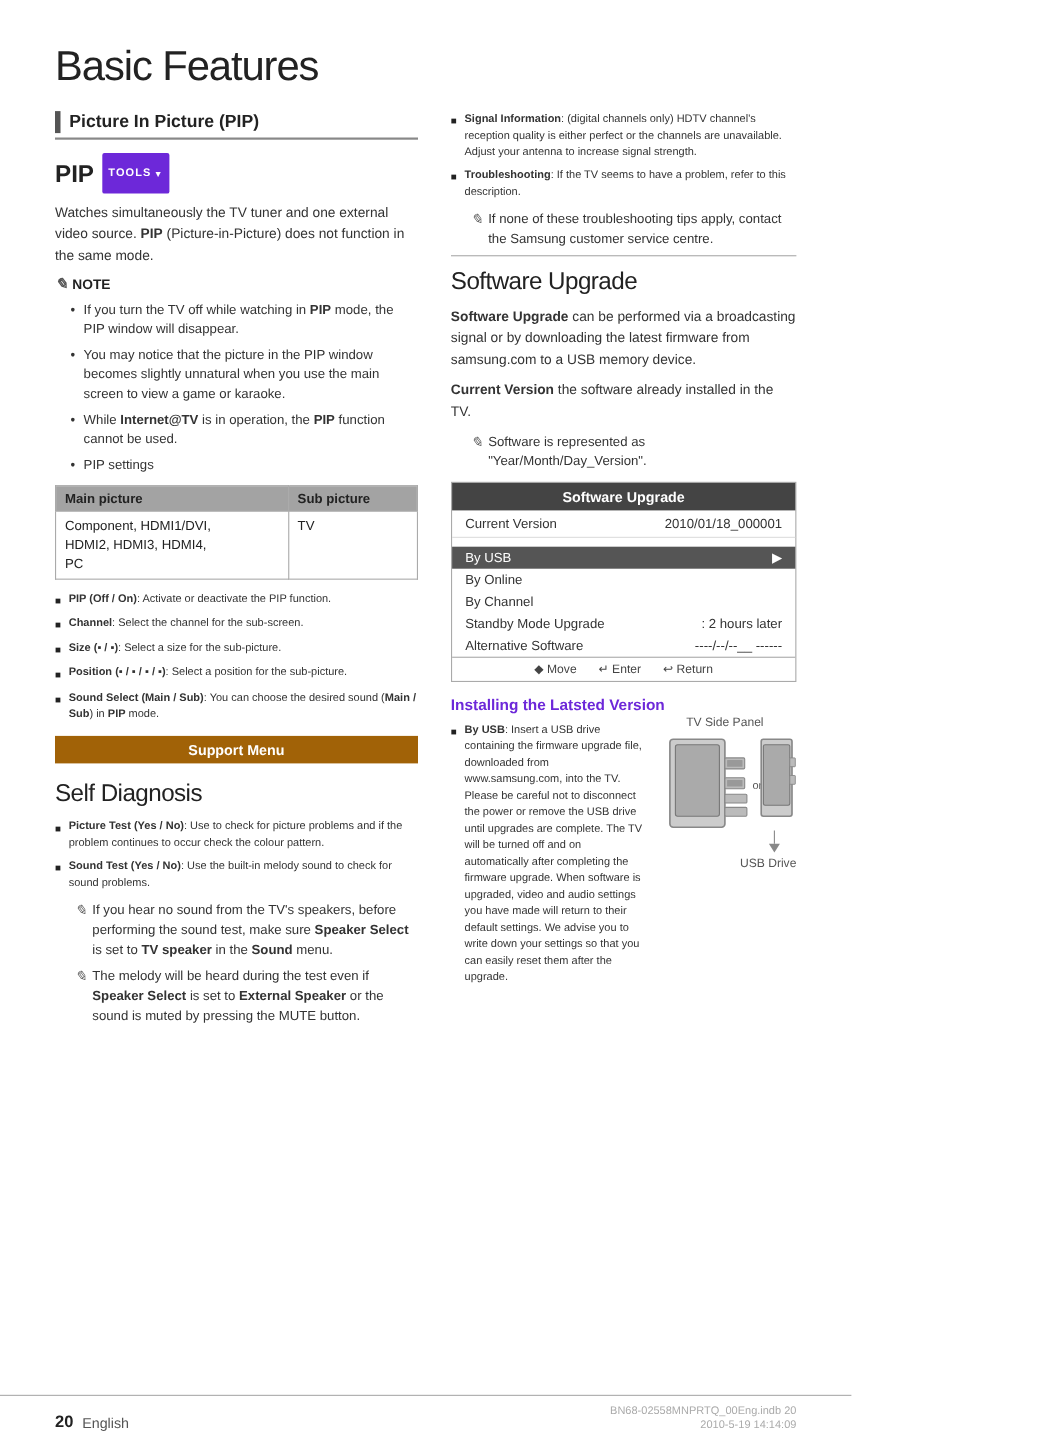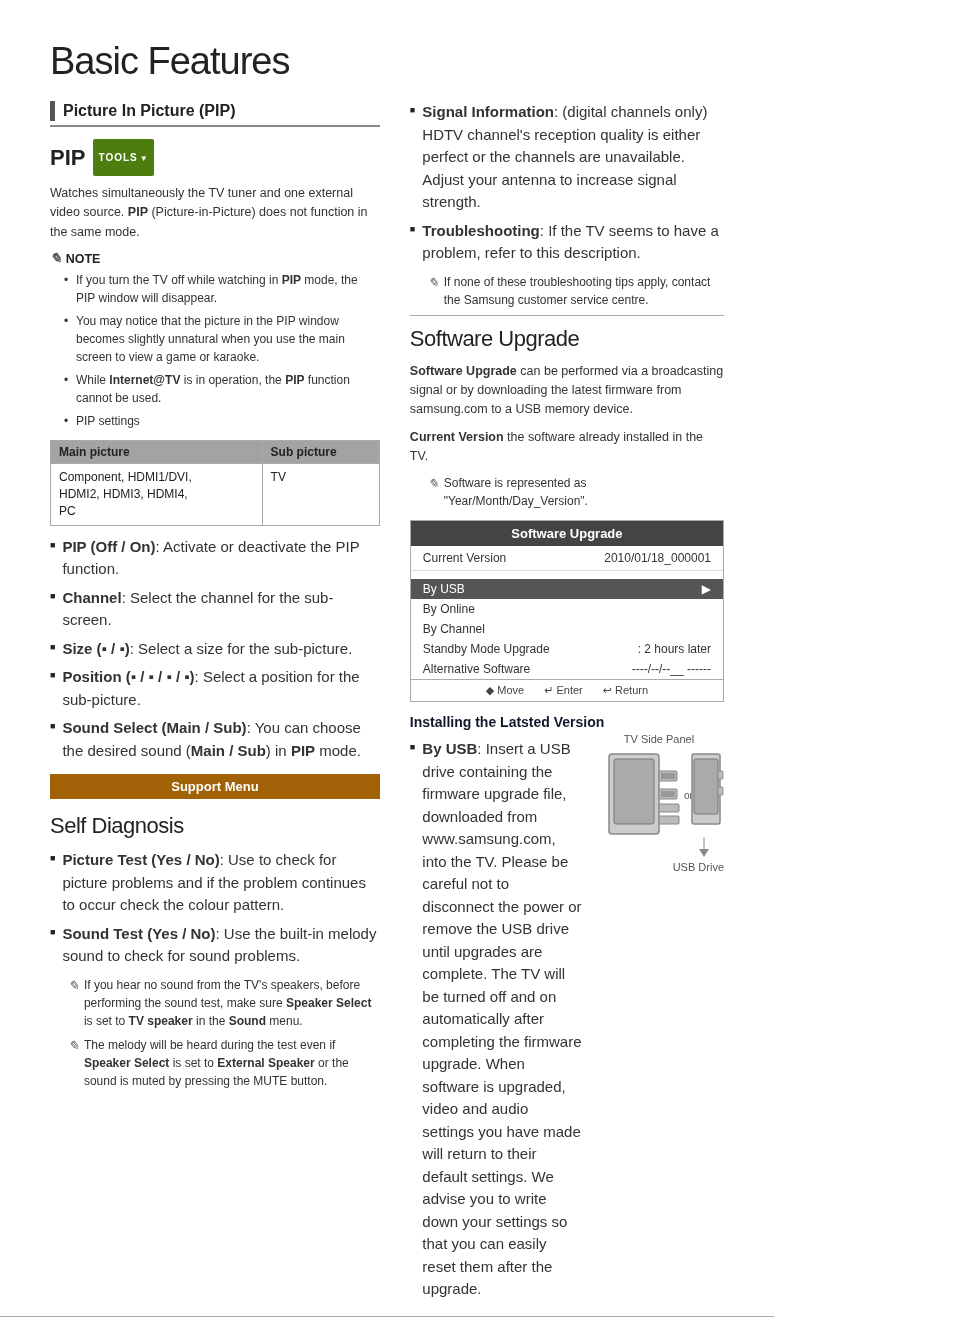--- a/index.html
+++ b/index.html
@@ -59,21 +59,21 @@
       align-items: center;
       gap: 8px;
       margin-bottom: 8px;
     }
     .pip-heading span.pip-text {
       font-size: 22px;
       font-weight: bold;
       color: #222;
     }
     .tools-badge {
-      background: #4d7c0f;
+      background: #6d28d9;
       color: #fff;
       font-size: 10px;
       font-weight: bold;
       padding: 13px 5px;
       border-radius: 2px;
       letter-spacing: 1px;
       display: inline-flex;
       align-items: flex-end;
       gap: 2px;
     }
@@ -141,21 +141,21 @@
       line-height: 1.4;
     }
     .bullet-list {
       list-style: none;
       padding: 0;
       margin: 0 0 8px 0;
     }
     .bullet-list li {
       display: flex;
       align-items: flex-start;
-      font-size: 15px;
+      font-size: 10px;
       line-height: 1.5;
       color: #333;
       margin-bottom: 6px;
     }
     .bullet-list li::before {
       content: '■';
       font-size: 9px;
       margin-right: 7px;
       margin-top: 3px;
       flex-shrink: 0;
@@ -236,21 +236,21 @@
       color: #444;
     }
     .software-box-footer span {
       display: flex;
       align-items: center;
       gap: 3px;
     }
     .installing-header {
       font-size: 14px;
       font-weight: bold;
-      color: #0f172a;
+      color: #6d28d9;
       margin: 10px 0 8px 0;
     }
     
     .tv-panel-area {
       float: right;
       margin-left: 10px;
       margin-top: -5px;
       width: 130px;
     }
     .tv-panel-label {

